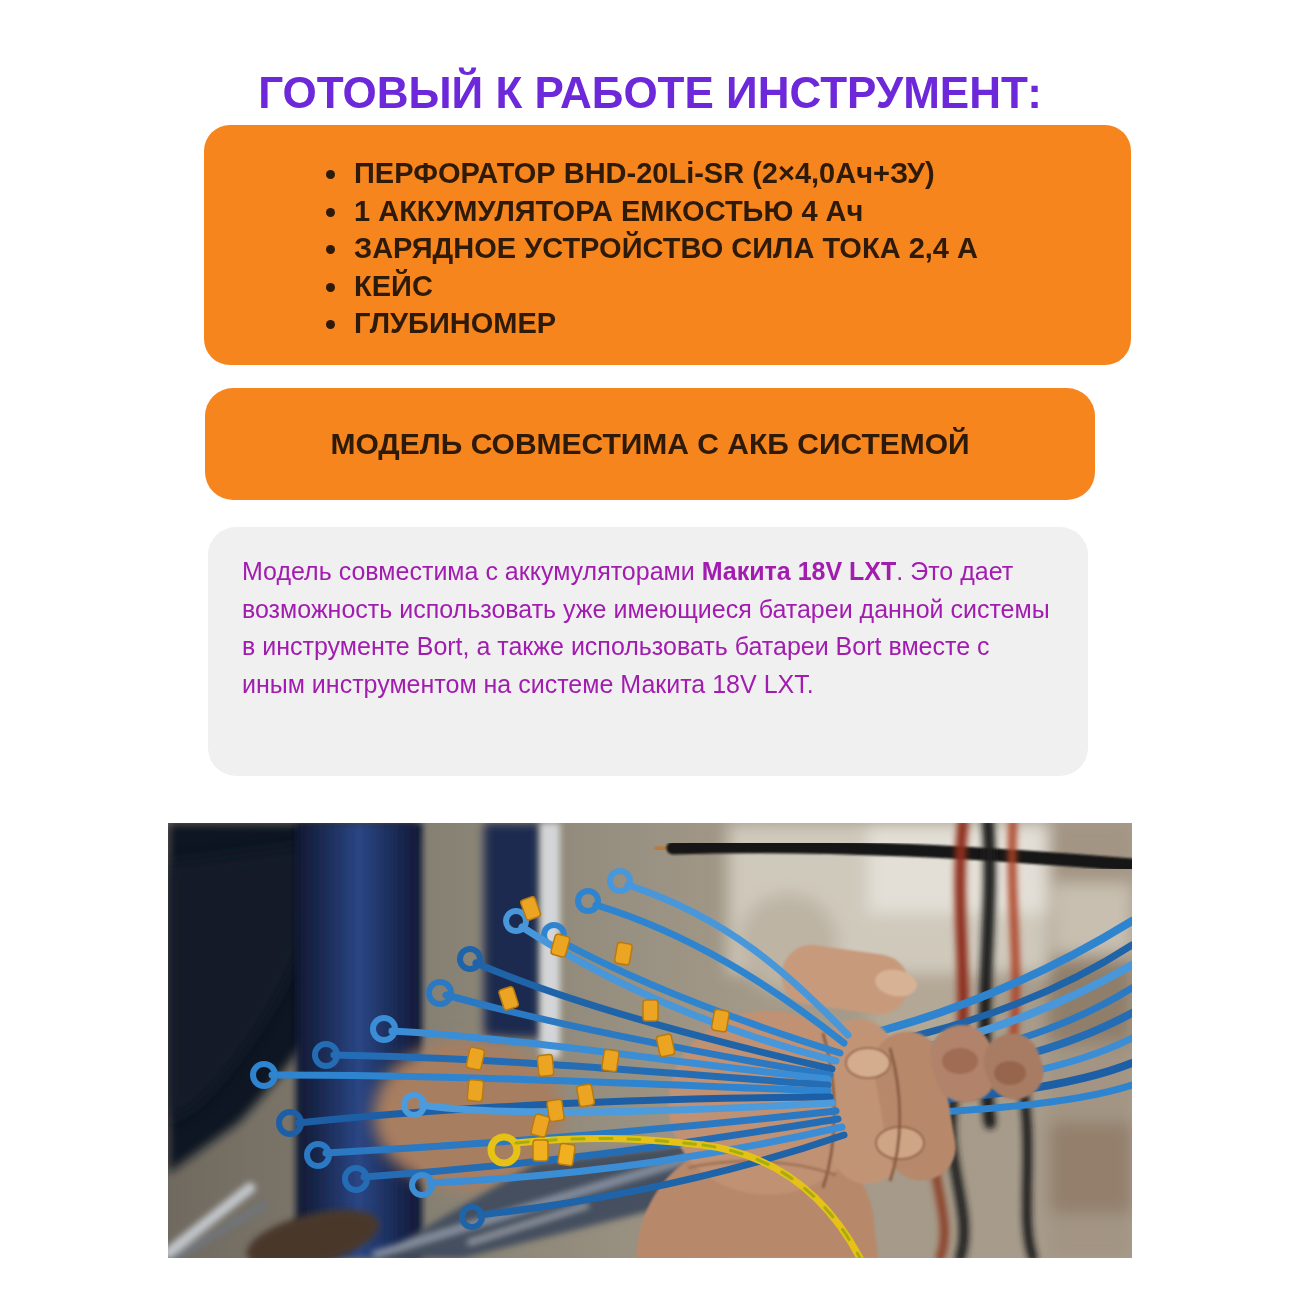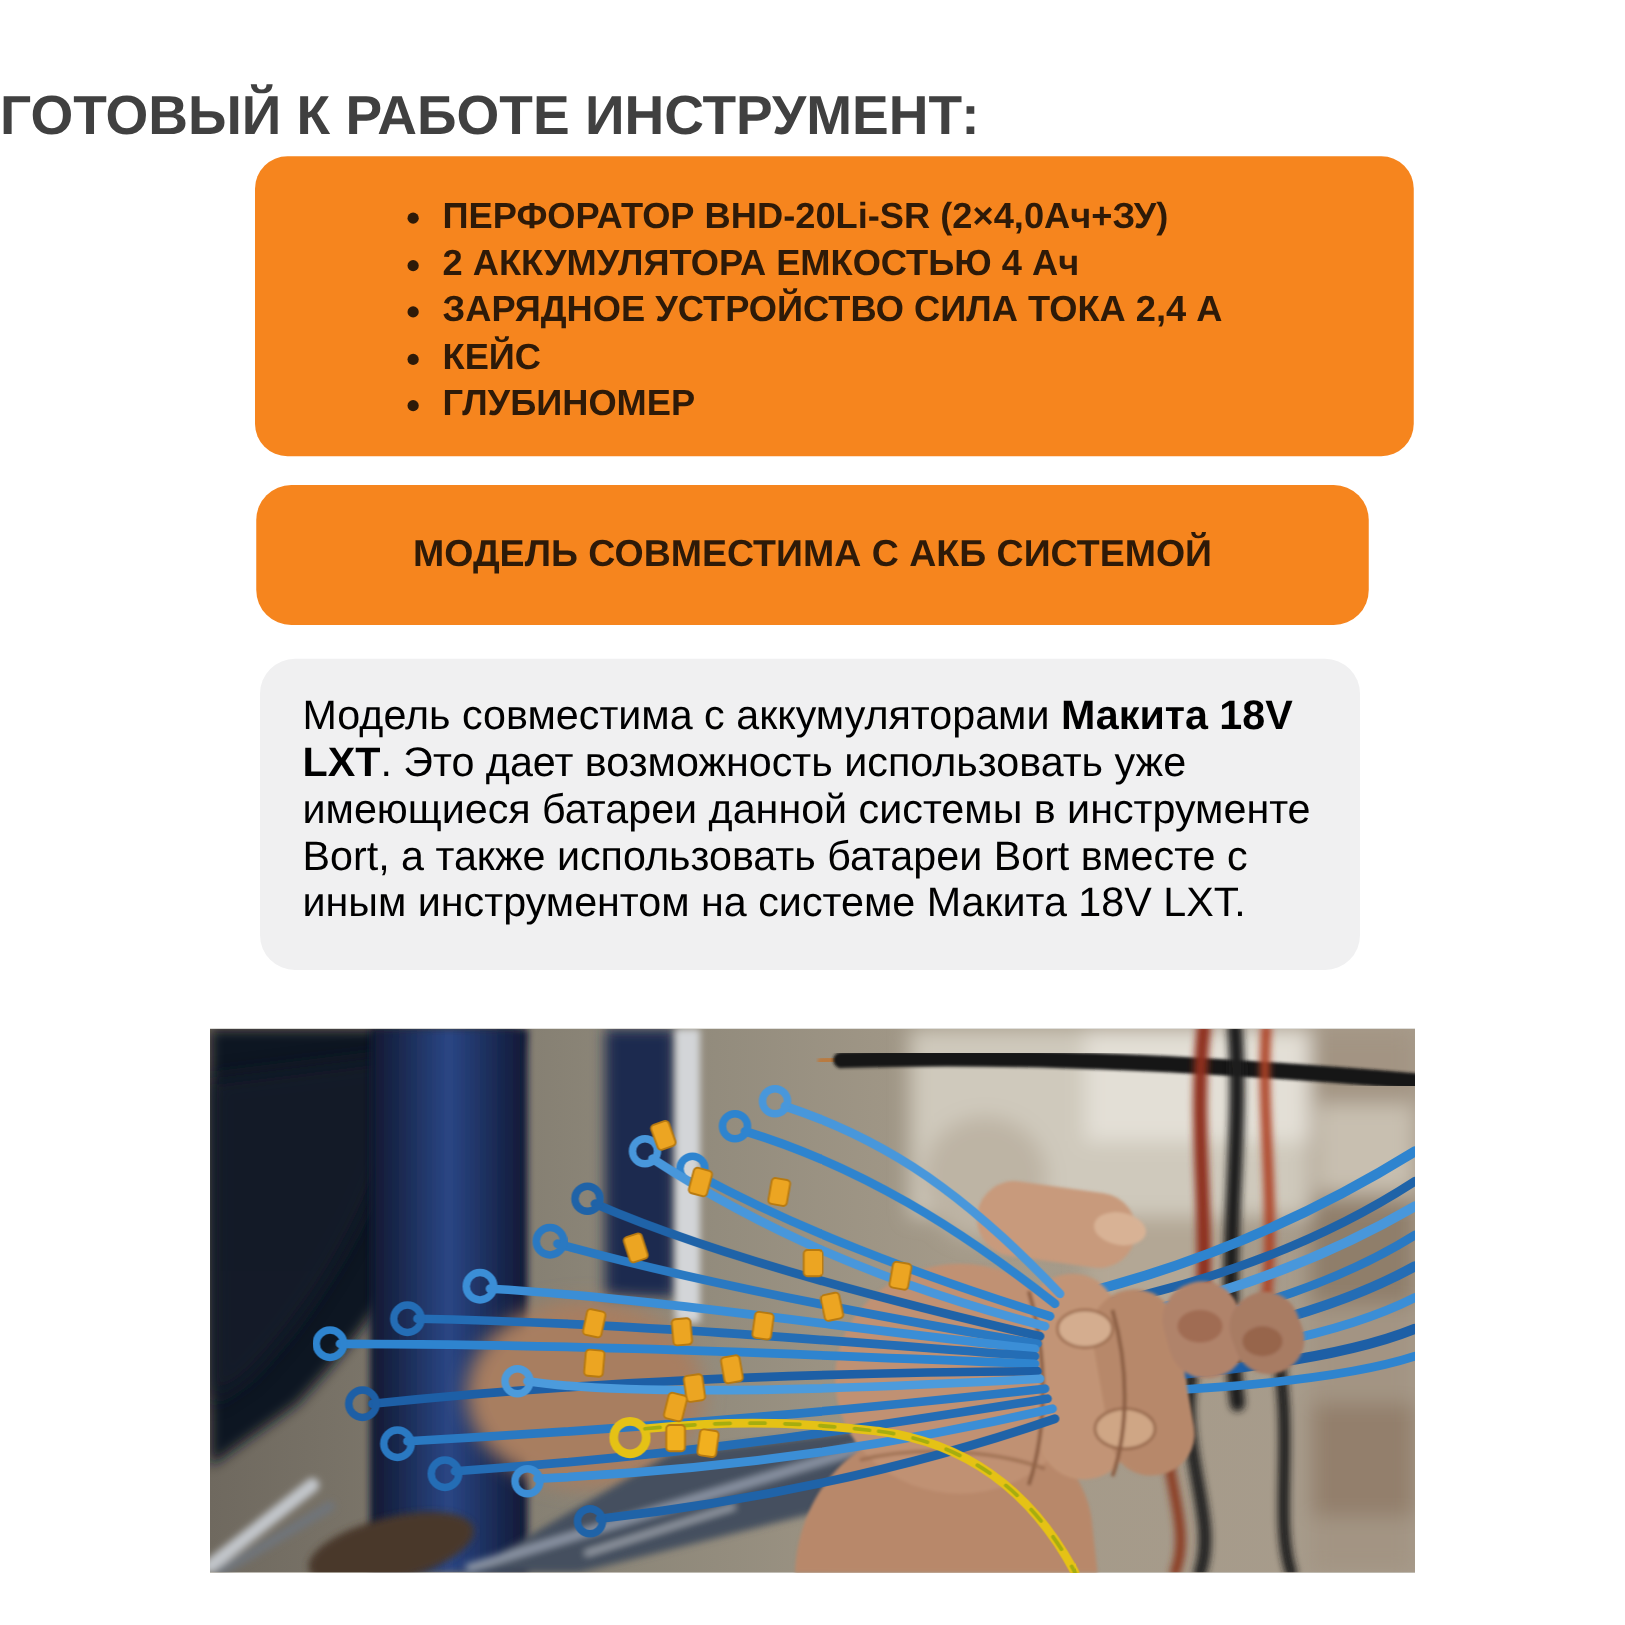--- a/index.html
+++ b/index.html
@@ -4,22 +4,22 @@
 <style>
   html,body{margin:0;padding:0;}
   body{
     width:1300px;height:1300px;background:#ffffff;
     font-family:"Liberation Sans","DejaVu Sans",sans-serif;
     position:relative;overflow:hidden;
   }
   .page{position:absolute;inset:0;}
   .title{
     position:absolute;left:0;right:0;top:40px;height:48px;
-    font-size:44px;line-height:48px;font-weight:700;
-    color:#404040;letter-spacing:0px;white-space:nowrap;
+    text-align:center;font-size:44px;line-height:48px;font-weight:700;
+    color:#6d28d9;letter-spacing:0px;white-space:nowrap;
   }
   .features{
     position:absolute;left:204px;top:125px;width:927px;height:240px;
     background:#f6851e;border-radius:26px;box-sizing:border-box;
     padding:30px 30px 0 120px;
   }
   .features ul{margin:0;padding:0;list-style:none;}
   .features li{
     position:relative;padding-left:30px;
     font-size:29px;line-height:37.6px;font-weight:700;color:#2e1a08;
@@ -32,21 +32,21 @@
   .banner{
     position:absolute;left:205px;top:388px;width:890px;height:112px;
     background:#f6851e;border-radius:28px;
     display:flex;flex-direction:column;justify-content:center;align-items:center;
     color:#2e1a08;font-weight:700;font-size:30px;line-height:38px;text-align:center;
   }
   .info{
     position:absolute;left:208px;top:527px;width:880px;height:249px;
     background:#f0f0f1;border-radius:28px;box-sizing:border-box;
     padding:26px 38px 0 34px;
-    font-size:33px;line-height:37.6px;color:#000000;
+    font-size:25px;line-height:37.6px;color:#a21caf;
   }
   .info b{font-weight:700;}
   figure.photo{
     position:absolute;left:168px;top:823px;width:964px;height:435px;
     margin:0;overflow:hidden;background:#8d8779;
   }
   figure.photo svg{display:block;width:964px;height:435px;}
 </style>
 </head>
 <body>
@@ -56,21 +56,21 @@
   <h1 class="title">ГОТОВЫЙ К РАБОТЕ ИНСТРУМЕНТ:</h1>
 
   <section class="features">
     <ul>
       <li>
         <span class="dot"></span>
         <span>ПЕРФОРАТОР BHD-20Li-SR (2×4,0Ач+ЗУ)</span>
       </li>
       <li>
         <span class="dot"></span>
-        <span>2 АККУМУЛЯТОРА ЕМКОСТЬЮ 4 Ач</span>
+        <span>1 АККУМУЛЯТОРА ЕМКОСТЬЮ 4 Ач</span>
       </li>
       <li>
         <span class="dot"></span>
         <span>ЗАРЯДНОЕ УСТРОЙСТВО СИЛА ТОКА 2,4 А</span>
       </li>
       <li>
         <span class="dot"></span>
         <span>КЕЙС</span>
       </li>
       <li>

